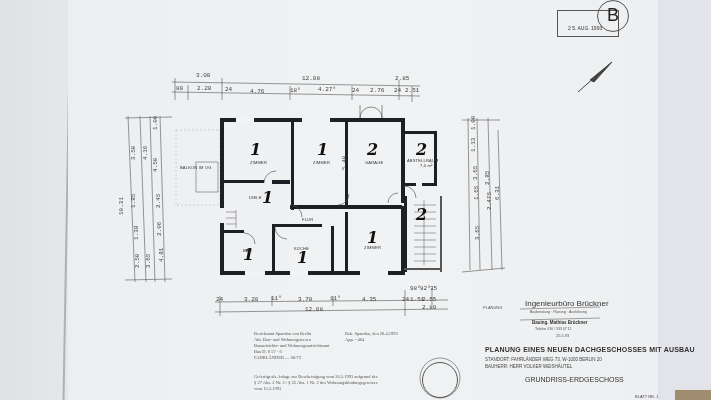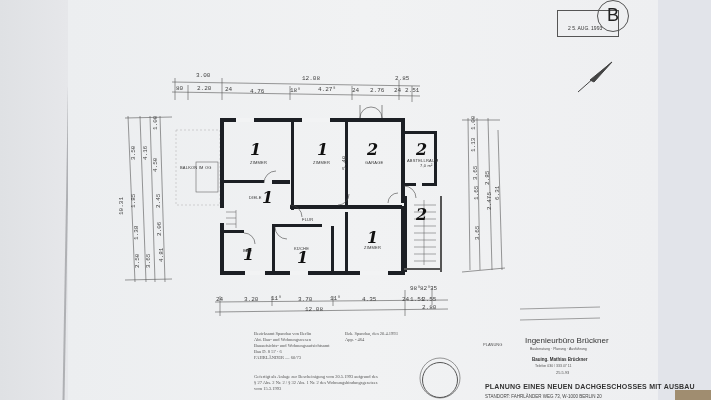--- a/index.html
+++ b/index.html
@@ -9,21 +9,21 @@
     .sheet { position:absolute; left:68px; top:0; width:590px; height:400px; background:linear-gradient(90deg,#eceef0 0%,#f1f2f3 50%,#eeeff1 100%); }
     .sheet-right { position:absolute; left:658px; top:0; width:53px; height:400px; background:#e2e4ea; }
     .wood { position:absolute; left:675px; top:390px; width:36px; height:10px; background:#a08d70; }
     .dim { position:absolute; font-family:"Liberation Mono", monospace; font-size:6px; color:#444; white-space:nowrap; }
     .vdim { position:absolute; font-family:"Liberation Mono", monospace; font-size:6px; color:#444; white-space:nowrap; transform:rotate(-90deg); transform-origin:left top; }
     .room-label { position:absolute; font-size:4px; color:#333; letter-spacing:.2px; }
     .room-num { position:absolute; font-family:"DejaVu Serif", serif; font-size:16px; font-weight:bold; color:#111; font-style:italic; }
     .stamp { position:absolute; left:557px; top:10px; width:60px; height:25px; border:1px solid #555; }
     .stamp-date { position:absolute; left:568px; top:25px; font-size:5px; color:#333; }
     .circle-b { position:absolute; left:597px; top:0px; width:30px; height:30px; border:1px solid #555; border-radius:50%; font-size:18px; text-align:center; line-height:28px; color:#222; }
-    .title-block { position:absolute;margin-top:37px; }
+    .title-block { position:absolute; }
     .tb-planung { left:483px; top:305px; font-size:4px; color:#555; }
     .tb-firm { left:525px; top:299px; font-size:8px; color:#333; }
     .tb-title { left:485px; top:346px; font-size:7px; font-weight:bold; color:#333; letter-spacing:.2px; }
     .tb-standort { left:485px; top:357px; font-size:4.5px; color:#444; }
     .tb-bauherr { left:485px; top:364px; font-size:4.5px; color:#444; }
     .tb-grundriss { left:525px; top:376px; font-size:7px; color:#333; }
     .tb-blatt { left:635px; top:394px; font-size:4px; color:#444; }
     .note { position:absolute; font-family:"Liberation Serif", serif; font-size:4.5px; color:#555; line-height:6px; }
     svg { position:absolute; left:0; top:0; }
   </style>

